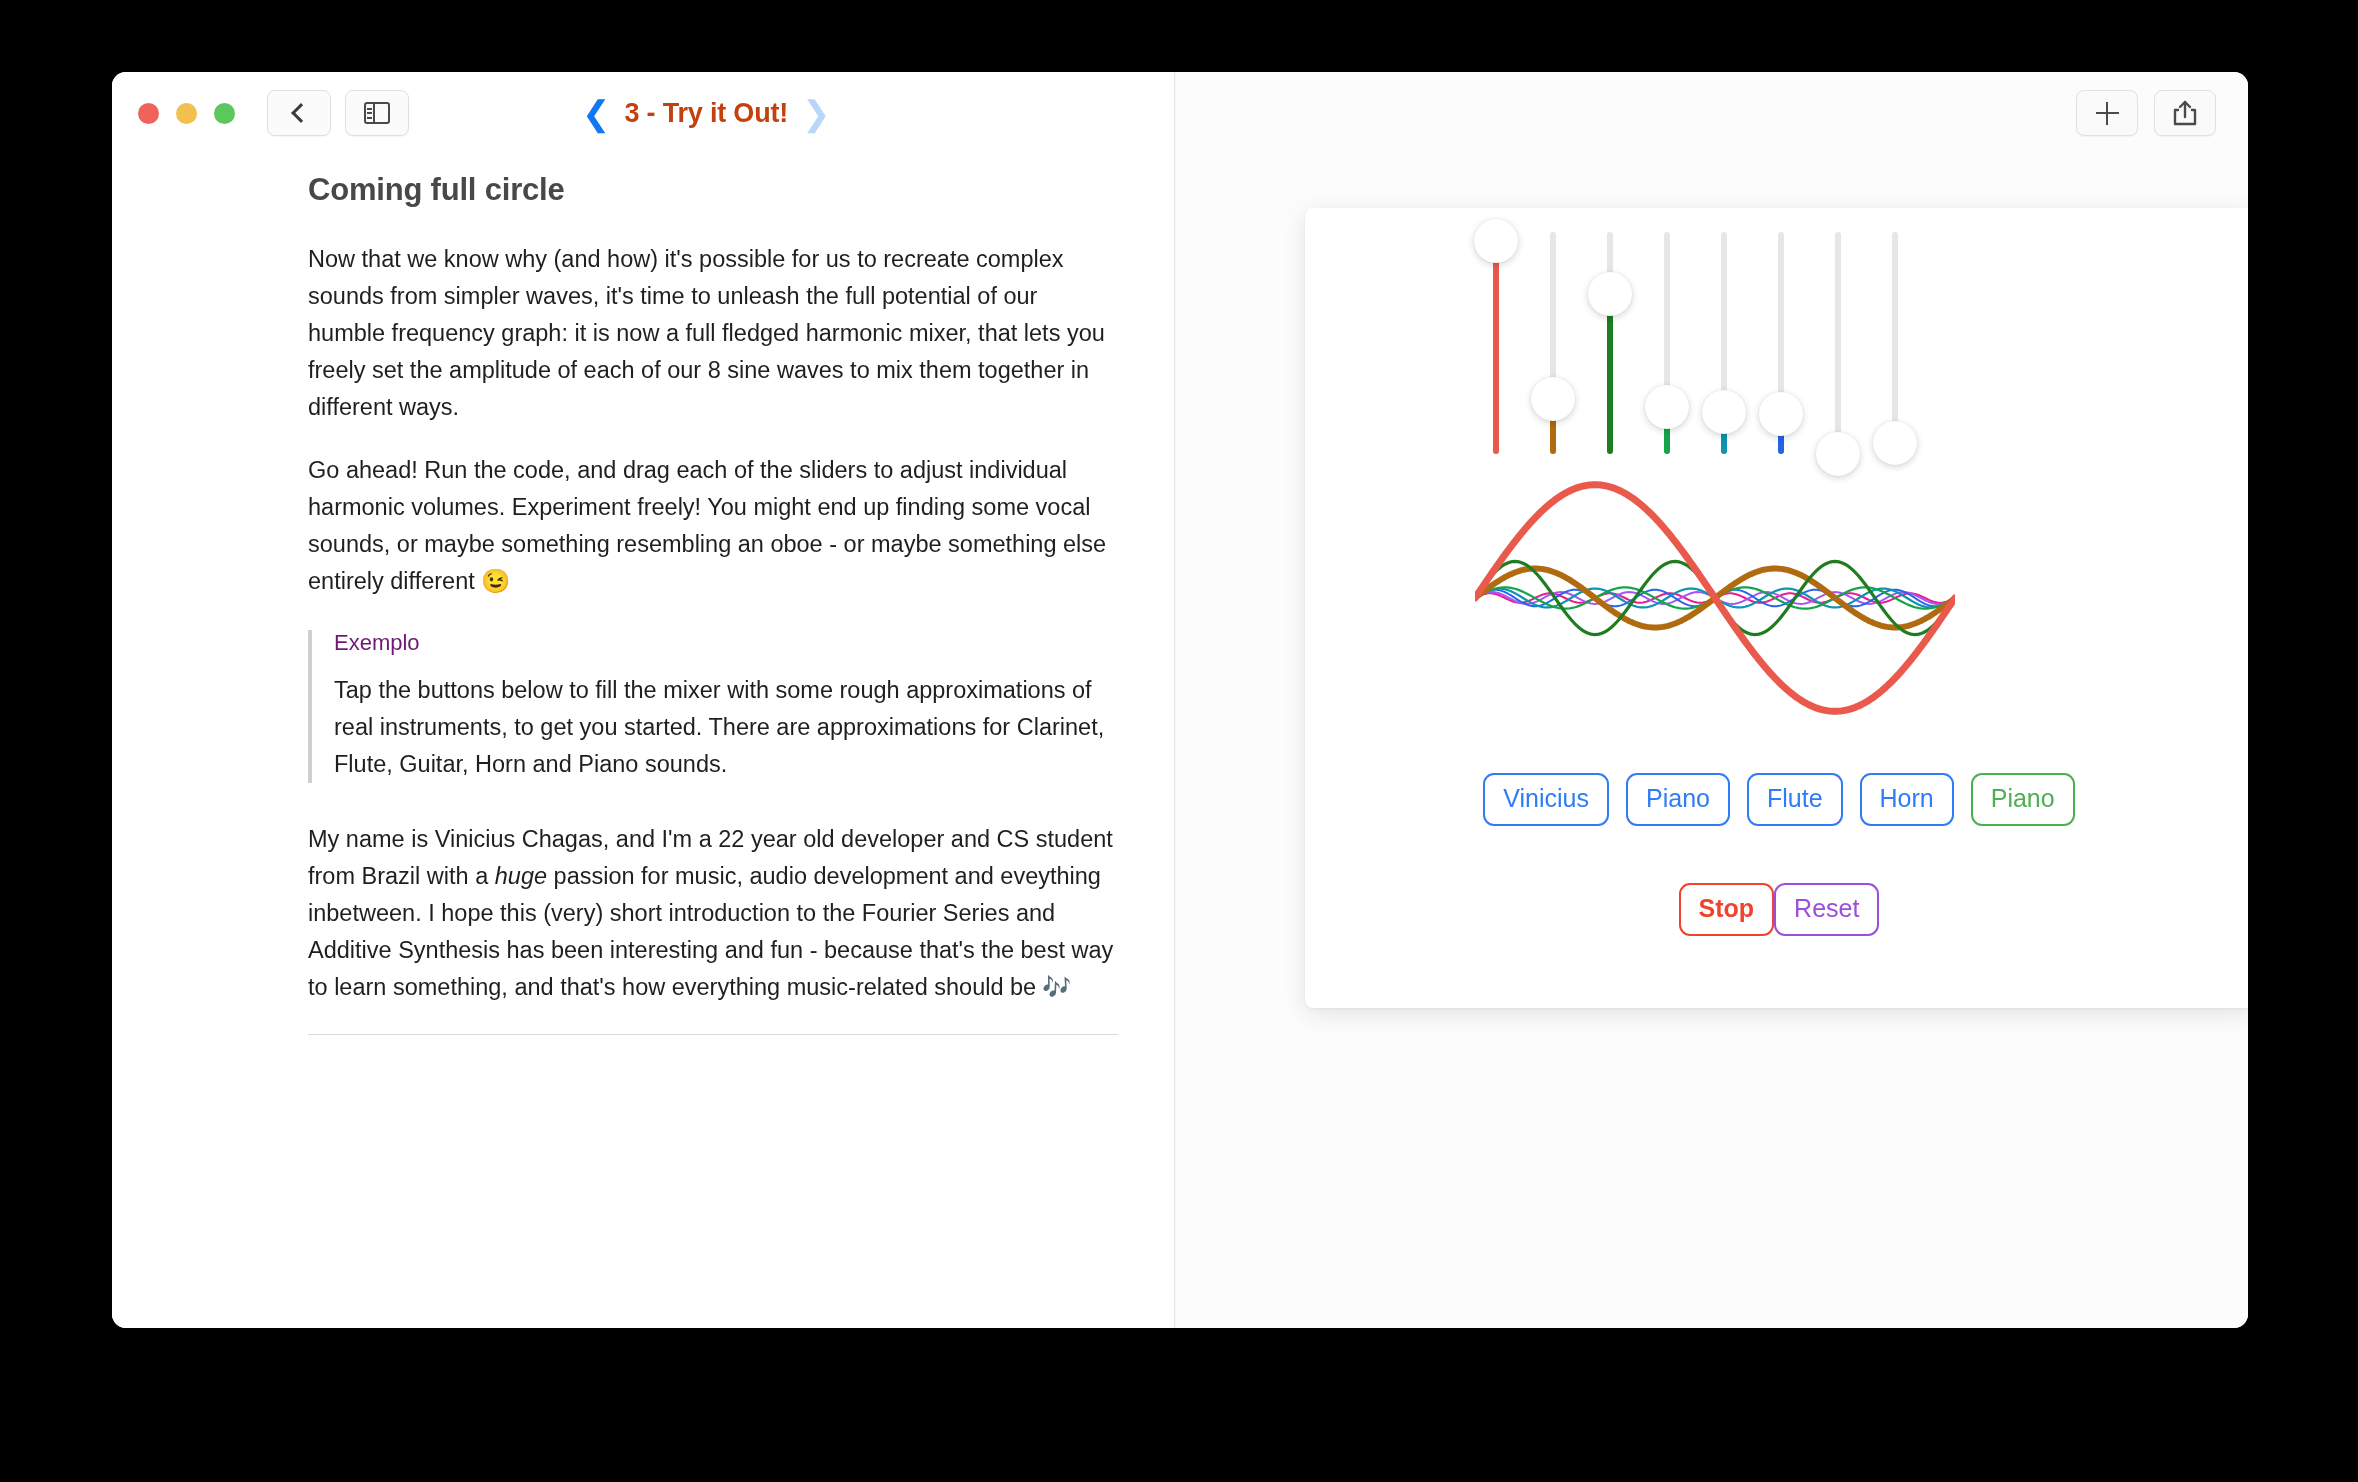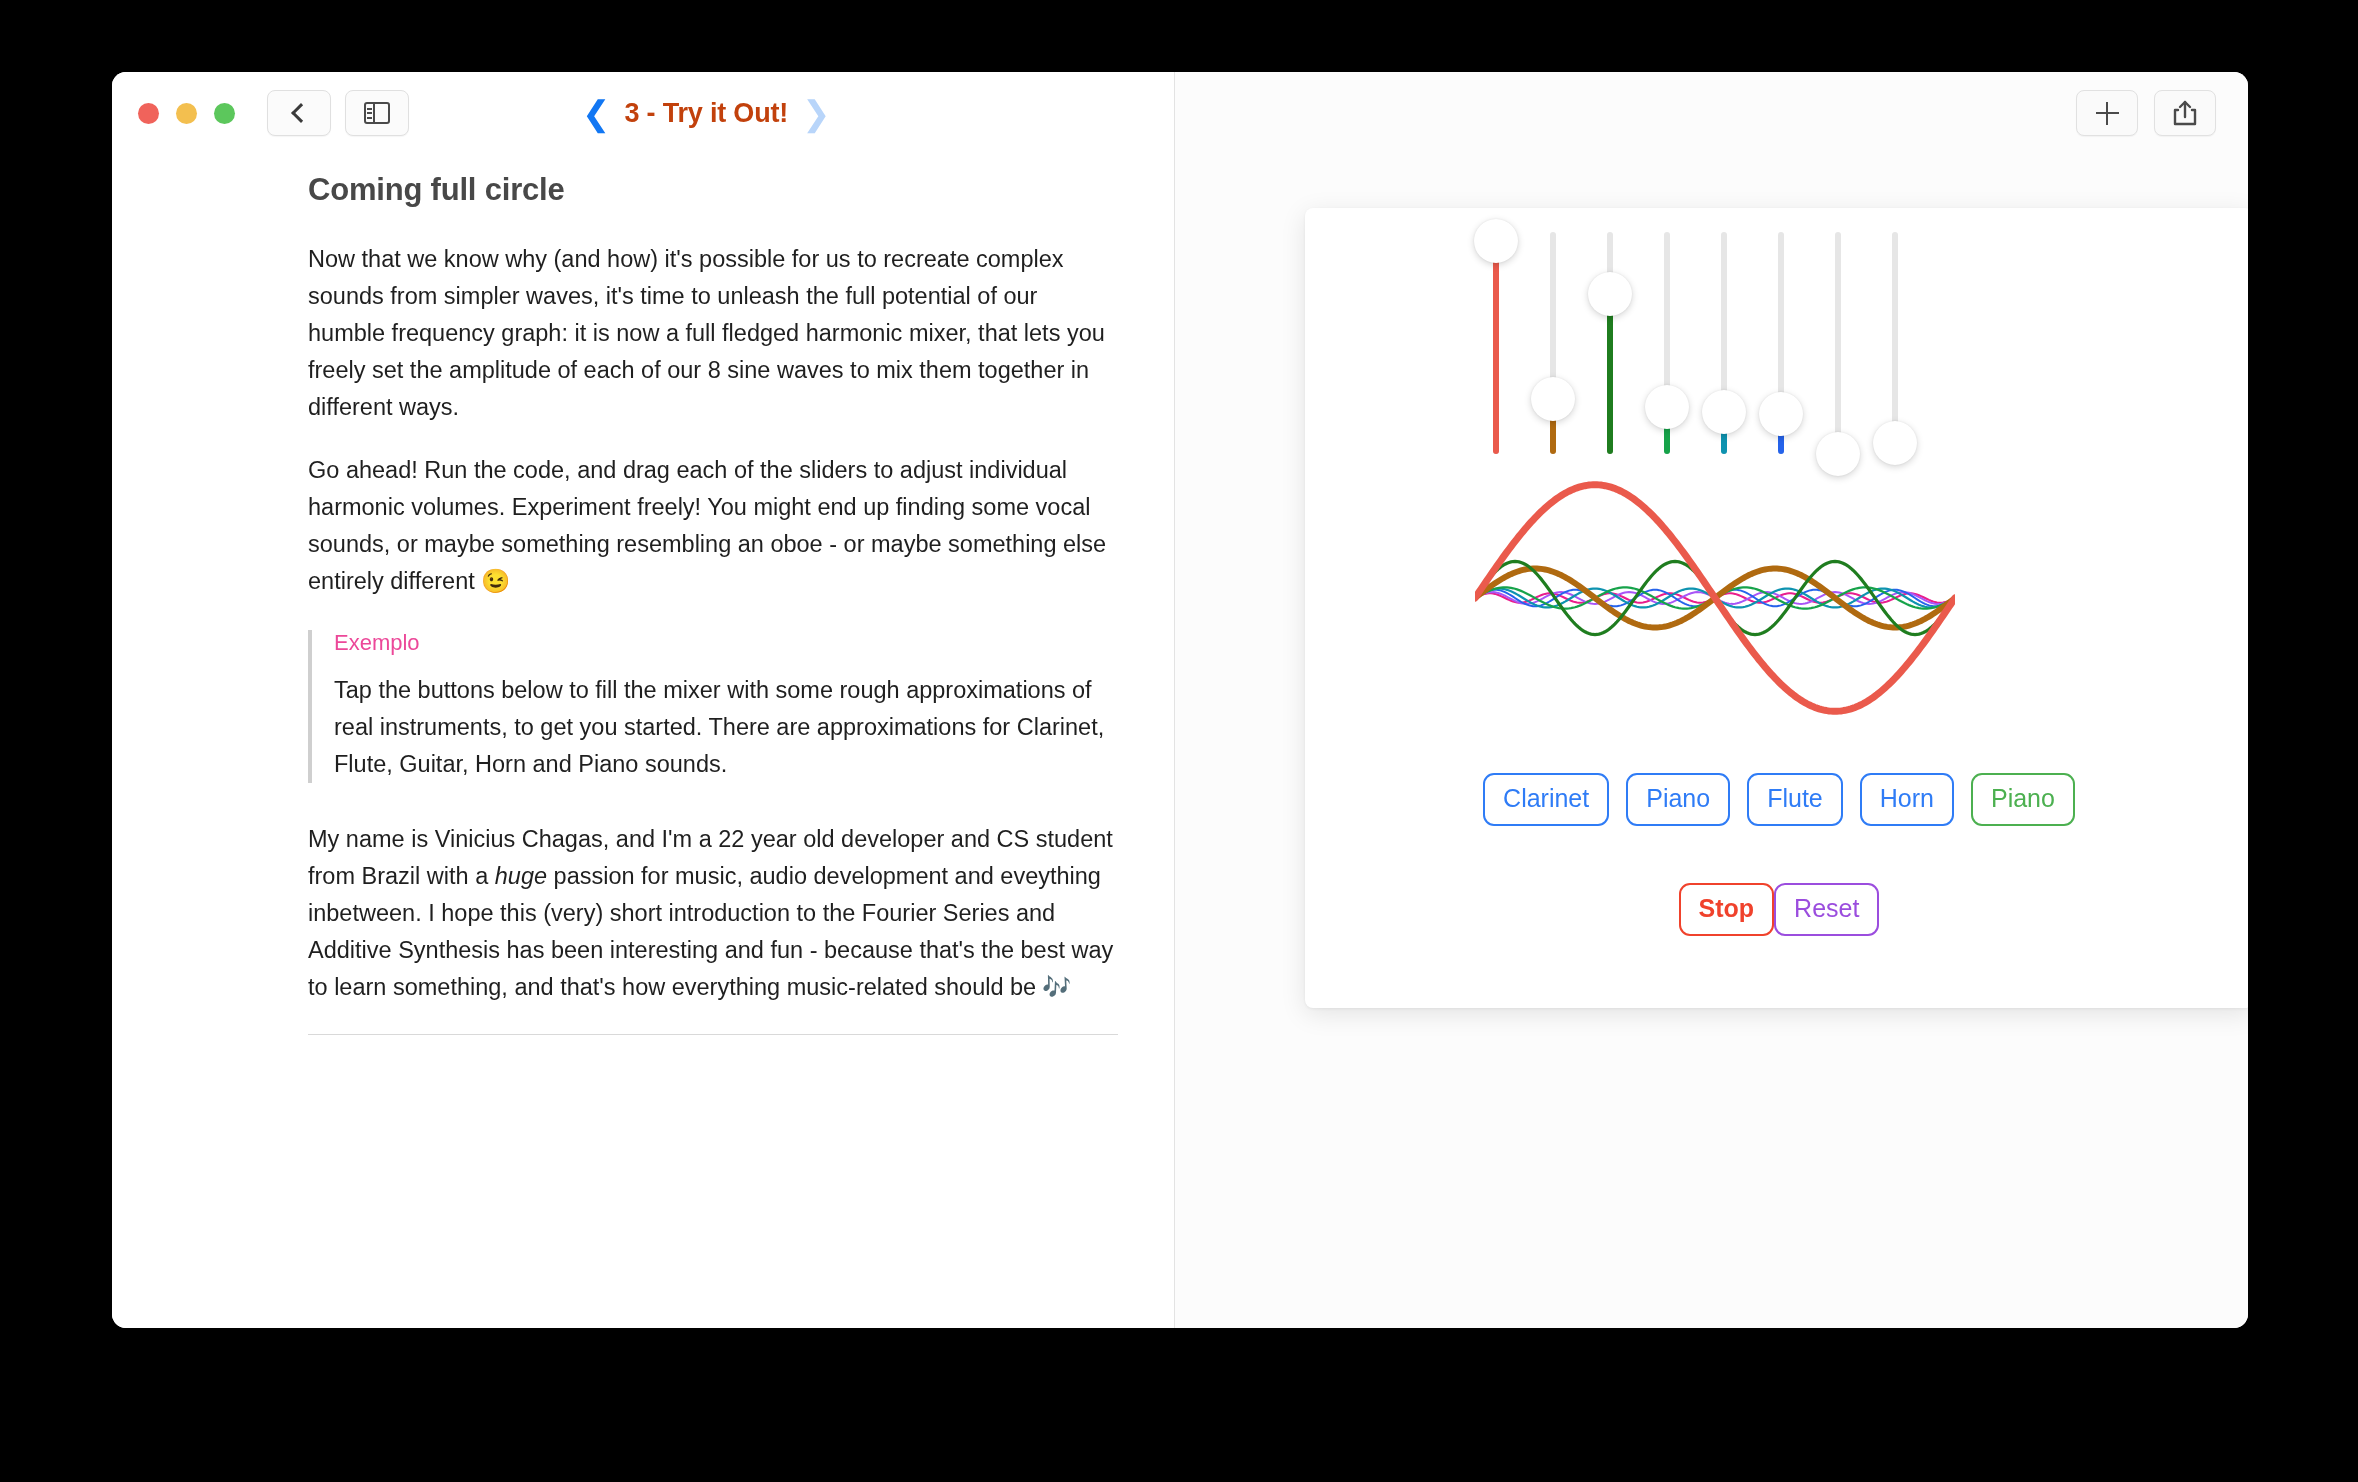--- a/index.html
+++ b/index.html
@@ -96,21 +96,21 @@
   }
   .p b { font-weight: normal; }
   .p i { font-style: italic; }
 
   .callout {
     border-left: 4px solid #cfcfcf;
     padding-left: 22px;
     margin: 30px 0 38px 0;
     max-width: 900px;
   }
-  .callout-label { font-size: 22px; color: #ec4899; margin-bottom: 16px; }
+  .callout-label { font-size: 22px; color: #701a75; margin-bottom: 16px; }
   .callout .p { margin-bottom: 0; }
 
   .hr { height: 1px; background: #d9d9d9; margin-top: 28px; max-width: 900px; }
 
   
   .right-pane {
     flex: 1;
     position: relative;
     background: #fcfcfc;
   }
@@ -330,21 +330,21 @@
             <path d="M0.0 140.00 L2.0 138.71 L4.0 137.45 L6.0 136.25 L8.0 135.14 L10.0 134.16 L12.0 133.32 L14.0 132.64 L16.0 132.14 L18.0 131.84 L20.0 131.74 L22.0 131.84 L24.0 132.14 L26.0 132.64 L28.0 133.32 L30.0 134.16 L32.0 135.14 L34.0 136.25 L36.0 137.45 L38.0 138.71 L40.0 140.00 L42.0 141.29 L44.0 142.55 L46.0 143.75 L48.0 144.86 L50.0 145.84 L52.0 146.68 L54.0 147.36 L56.0 147.86 L58.0 148.16 L60.0 148.26 L62.0 148.16 L64.0 147.86 L66.0 147.36 L68.0 146.68 L70.0 145.84 L72.0 144.86 L74.0 143.75 L76.0 142.55 L78.0 141.29 L80.0 140.00 L82.0 138.71 L84.0 137.45 L86.0 136.25 L88.0 135.14 L90.0 134.16 L92.0 133.32 L94.0 132.64 L96.0 132.14 L98.0 131.84 L100.0 131.74 L102.0 131.84 L104.0 132.14 L106.0 132.64 L108.0 133.32 L110.0 134.16 L112.0 135.14 L114.0 136.25 L116.0 137.45 L118.0 138.71 L120.0 140.00 L122.0 141.29 L124.0 142.55 L126.0 143.75 L128.0 144.86 L130.0 145.84 L132.0 146.68 L134.0 147.36 L136.0 147.86 L138.0 148.16 L140.0 148.26 L142.0 148.16 L144.0 147.86 L146.0 147.36 L148.0 146.68 L150.0 145.84 L152.0 144.86 L154.0 143.75 L156.0 142.55 L158.0 141.29 L160.0 140.00 L162.0 138.71 L164.0 137.45 L166.0 136.25 L168.0 135.14 L170.0 134.16 L172.0 133.32 L174.0 132.64 L176.0 132.14 L178.0 131.84 L180.0 131.74 L182.0 131.84 L184.0 132.14 L186.0 132.64 L188.0 133.32 L190.0 134.16 L192.0 135.14 L194.0 136.25 L196.0 137.45 L198.0 138.71 L200.0 140.00 L202.0 141.29 L204.0 142.55 L206.0 143.75 L208.0 144.86 L210.0 145.84 L212.0 146.68 L214.0 147.36 L216.0 147.86 L218.0 148.16 L220.0 148.26 L222.0 148.16 L224.0 147.86 L226.0 147.36 L228.0 146.68 L230.0 145.84 L232.0 144.86 L234.0 143.75 L236.0 142.55 L238.0 141.29 L240.0 140.00 L242.0 138.71 L244.0 137.45 L246.0 136.25 L248.0 135.14 L250.0 134.16 L252.0 133.32 L254.0 132.64 L256.0 132.14 L258.0 131.84 L260.0 131.74 L262.0 131.84 L264.0 132.14 L266.0 132.64 L268.0 133.32 L270.0 134.16 L272.0 135.14 L274.0 136.25 L276.0 137.45 L278.0 138.71 L280.0 140.00 L282.0 141.29 L284.0 142.55 L286.0 143.75 L288.0 144.86 L290.0 145.84 L292.0 146.68 L294.0 147.36 L296.0 147.86 L298.0 148.16 L300.0 148.26 L302.0 148.16 L304.0 147.86 L306.0 147.36 L308.0 146.68 L310.0 145.84 L312.0 144.86 L314.0 143.75 L316.0 142.55 L318.0 141.29 L320.0 140.00 L322.0 138.71 L324.0 137.45 L326.0 136.25 L328.0 135.14 L330.0 134.16 L332.0 133.32 L334.0 132.64 L336.0 132.14 L338.0 131.84 L340.0 131.74 L342.0 131.84 L344.0 132.14 L346.0 132.64 L348.0 133.32 L350.0 134.16 L352.0 135.14 L354.0 136.25 L356.0 137.45 L358.0 138.71 L360.0 140.00 L362.0 141.29 L364.0 142.55 L366.0 143.75 L368.0 144.86 L370.0 145.84 L372.0 146.68 L374.0 147.36 L376.0 147.86 L378.0 148.16 L380.0 148.26 L382.0 148.16 L384.0 147.86 L386.0 147.36 L388.0 146.68 L390.0 145.84 L392.0 144.86 L394.0 143.75 L396.0 142.55 L398.0 141.29 L400.0 140.00 L402.0 138.71 L404.0 137.45 L406.0 136.25 L408.0 135.14 L410.0 134.16 L412.0 133.32 L414.0 132.64 L416.0 132.14 L418.0 131.84 L420.0 131.74 L422.0 131.84 L424.0 132.14 L426.0 132.64 L428.0 133.32 L430.0 134.16 L432.0 135.14 L434.0 136.25 L436.0 137.45 L438.0 138.71 L440.0 140.00 L442.0 141.29 L444.0 142.55 L446.0 143.75 L448.0 144.86 L450.0 145.84 L452.0 146.68 L454.0 147.36 L456.0 147.86 L458.0 148.16 L460.0 148.26 L462.0 148.16 L464.0 147.86 L466.0 147.36 L468.0 146.68 L470.0 145.84 L472.0 144.86 L474.0 143.75 L476.0 142.55 L478.0 141.29 L480.0 140.00 " stroke="#2563eb" stroke-width="2" fill="none" stroke-linecap="round"></path>
             <path d="M0.0 140.00 L2.0 138.77 L4.0 137.56 L6.0 136.39 L8.0 135.28 L10.0 134.25 L12.0 133.32 L14.0 132.51 L16.0 131.82 L18.0 131.28 L20.0 130.88 L22.0 130.64 L24.0 130.56 L26.0 130.64 L28.0 130.88 L30.0 131.28 L32.0 131.82 L34.0 132.51 L36.0 133.32 L38.0 134.25 L40.0 135.28 L42.0 136.39 L44.0 137.56 L46.0 138.77 L48.0 140.00 L50.0 141.23 L52.0 142.44 L54.0 143.61 L56.0 144.72 L58.0 145.75 L60.0 146.68 L62.0 147.49 L64.0 148.18 L66.0 148.72 L68.0 149.12 L70.0 149.36 L72.0 149.44 L74.0 149.36 L76.0 149.12 L78.0 148.72 L80.0 148.18 L82.0 147.49 L84.0 146.68 L86.0 145.75 L88.0 144.72 L90.0 143.61 L92.0 142.44 L94.0 141.23 L96.0 140.00 L98.0 138.77 L100.0 137.56 L102.0 136.39 L104.0 135.28 L106.0 134.25 L108.0 133.32 L110.0 132.51 L112.0 131.82 L114.0 131.28 L116.0 130.88 L118.0 130.64 L120.0 130.56 L122.0 130.64 L124.0 130.88 L126.0 131.28 L128.0 131.82 L130.0 132.51 L132.0 133.32 L134.0 134.25 L136.0 135.28 L138.0 136.39 L140.0 137.56 L142.0 138.77 L144.0 140.00 L146.0 141.23 L148.0 142.44 L150.0 143.61 L152.0 144.72 L154.0 145.75 L156.0 146.68 L158.0 147.49 L160.0 148.18 L162.0 148.72 L164.0 149.12 L166.0 149.36 L168.0 149.44 L170.0 149.36 L172.0 149.12 L174.0 148.72 L176.0 148.18 L178.0 147.49 L180.0 146.68 L182.0 145.75 L184.0 144.72 L186.0 143.61 L188.0 142.44 L190.0 141.23 L192.0 140.00 L194.0 138.77 L196.0 137.56 L198.0 136.39 L200.0 135.28 L202.0 134.25 L204.0 133.32 L206.0 132.51 L208.0 131.82 L210.0 131.28 L212.0 130.88 L214.0 130.64 L216.0 130.56 L218.0 130.64 L220.0 130.88 L222.0 131.28 L224.0 131.82 L226.0 132.51 L228.0 133.32 L230.0 134.25 L232.0 135.28 L234.0 136.39 L236.0 137.56 L238.0 138.77 L240.0 140.00 L242.0 141.23 L244.0 142.44 L246.0 143.61 L248.0 144.72 L250.0 145.75 L252.0 146.68 L254.0 147.49 L256.0 148.18 L258.0 148.72 L260.0 149.12 L262.0 149.36 L264.0 149.44 L266.0 149.36 L268.0 149.12 L270.0 148.72 L272.0 148.18 L274.0 147.49 L276.0 146.68 L278.0 145.75 L280.0 144.72 L282.0 143.61 L284.0 142.44 L286.0 141.23 L288.0 140.00 L290.0 138.77 L292.0 137.56 L294.0 136.39 L296.0 135.28 L298.0 134.25 L300.0 133.32 L302.0 132.51 L304.0 131.82 L306.0 131.28 L308.0 130.88 L310.0 130.64 L312.0 130.56 L314.0 130.64 L316.0 130.88 L318.0 131.28 L320.0 131.82 L322.0 132.51 L324.0 133.32 L326.0 134.25 L328.0 135.28 L330.0 136.39 L332.0 137.56 L334.0 138.77 L336.0 140.00 L338.0 141.23 L340.0 142.44 L342.0 143.61 L344.0 144.72 L346.0 145.75 L348.0 146.68 L350.0 147.49 L352.0 148.18 L354.0 148.72 L356.0 149.12 L358.0 149.36 L360.0 149.44 L362.0 149.36 L364.0 149.12 L366.0 148.72 L368.0 148.18 L370.0 147.49 L372.0 146.68 L374.0 145.75 L376.0 144.72 L378.0 143.61 L380.0 142.44 L382.0 141.23 L384.0 140.00 L386.0 138.77 L388.0 137.56 L390.0 136.39 L392.0 135.28 L394.0 134.25 L396.0 133.32 L398.0 132.51 L400.0 131.82 L402.0 131.28 L404.0 130.88 L406.0 130.64 L408.0 130.56 L410.0 130.64 L412.0 130.88 L414.0 131.28 L416.0 131.82 L418.0 132.51 L420.0 133.32 L422.0 134.25 L424.0 135.28 L426.0 136.39 L428.0 137.56 L430.0 138.77 L432.0 140.00 L434.0 141.23 L436.0 142.44 L438.0 143.61 L440.0 144.72 L442.0 145.75 L444.0 146.68 L446.0 147.49 L448.0 148.18 L450.0 148.72 L452.0 149.12 L454.0 149.36 L456.0 149.44 L458.0 149.36 L460.0 149.12 L462.0 148.72 L464.0 148.18 L466.0 147.49 L468.0 146.68 L470.0 145.75 L472.0 144.72 L474.0 143.61 L476.0 142.44 L478.0 141.23 L480.0 140.00 " stroke="#0e93b0" stroke-width="2.2" fill="none" stroke-linecap="round"></path>
             <path d="M0.0 140.00 L2.0 138.89 L4.0 137.79 L6.0 136.72 L8.0 135.68 L10.0 134.69 L12.0 133.76 L14.0 132.89 L16.0 132.11 L18.0 131.41 L20.0 130.80 L22.0 130.30 L24.0 129.90 L26.0 129.61 L28.0 129.44 L30.0 129.38 L32.0 129.44 L34.0 129.61 L36.0 129.90 L38.0 130.30 L40.0 130.80 L42.0 131.41 L44.0 132.11 L46.0 132.89 L48.0 133.76 L50.0 134.69 L52.0 135.68 L54.0 136.72 L56.0 137.79 L58.0 138.89 L60.0 140.00 L62.0 141.11 L64.0 142.21 L66.0 143.28 L68.0 144.32 L70.0 145.31 L72.0 146.24 L74.0 147.11 L76.0 147.89 L78.0 148.59 L80.0 149.20 L82.0 149.70 L84.0 150.10 L86.0 150.39 L88.0 150.56 L90.0 150.62 L92.0 150.56 L94.0 150.39 L96.0 150.10 L98.0 149.70 L100.0 149.20 L102.0 148.59 L104.0 147.89 L106.0 147.11 L108.0 146.24 L110.0 145.31 L112.0 144.32 L114.0 143.28 L116.0 142.21 L118.0 141.11 L120.0 140.00 L122.0 138.89 L124.0 137.79 L126.0 136.72 L128.0 135.68 L130.0 134.69 L132.0 133.76 L134.0 132.89 L136.0 132.11 L138.0 131.41 L140.0 130.80 L142.0 130.30 L144.0 129.90 L146.0 129.61 L148.0 129.44 L150.0 129.38 L152.0 129.44 L154.0 129.61 L156.0 129.90 L158.0 130.30 L160.0 130.80 L162.0 131.41 L164.0 132.11 L166.0 132.89 L168.0 133.76 L170.0 134.69 L172.0 135.68 L174.0 136.72 L176.0 137.79 L178.0 138.89 L180.0 140.00 L182.0 141.11 L184.0 142.21 L186.0 143.28 L188.0 144.32 L190.0 145.31 L192.0 146.24 L194.0 147.11 L196.0 147.89 L198.0 148.59 L200.0 149.20 L202.0 149.70 L204.0 150.10 L206.0 150.39 L208.0 150.56 L210.0 150.62 L212.0 150.56 L214.0 150.39 L216.0 150.10 L218.0 149.70 L220.0 149.20 L222.0 148.59 L224.0 147.89 L226.0 147.11 L228.0 146.24 L230.0 145.31 L232.0 144.32 L234.0 143.28 L236.0 142.21 L238.0 141.11 L240.0 140.00 L242.0 138.89 L244.0 137.79 L246.0 136.72 L248.0 135.68 L250.0 134.69 L252.0 133.76 L254.0 132.89 L256.0 132.11 L258.0 131.41 L260.0 130.80 L262.0 130.30 L264.0 129.90 L266.0 129.61 L268.0 129.44 L270.0 129.38 L272.0 129.44 L274.0 129.61 L276.0 129.90 L278.0 130.30 L280.0 130.80 L282.0 131.41 L284.0 132.11 L286.0 132.89 L288.0 133.76 L290.0 134.69 L292.0 135.68 L294.0 136.72 L296.0 137.79 L298.0 138.89 L300.0 140.00 L302.0 141.11 L304.0 142.21 L306.0 143.28 L308.0 144.32 L310.0 145.31 L312.0 146.24 L314.0 147.11 L316.0 147.89 L318.0 148.59 L320.0 149.20 L322.0 149.70 L324.0 150.10 L326.0 150.39 L328.0 150.56 L330.0 150.62 L332.0 150.56 L334.0 150.39 L336.0 150.10 L338.0 149.70 L340.0 149.20 L342.0 148.59 L344.0 147.89 L346.0 147.11 L348.0 146.24 L350.0 145.31 L352.0 144.32 L354.0 143.28 L356.0 142.21 L358.0 141.11 L360.0 140.00 L362.0 138.89 L364.0 137.79 L366.0 136.72 L368.0 135.68 L370.0 134.69 L372.0 133.76 L374.0 132.89 L376.0 132.11 L378.0 131.41 L380.0 130.80 L382.0 130.30 L384.0 129.90 L386.0 129.61 L388.0 129.44 L390.0 129.38 L392.0 129.44 L394.0 129.61 L396.0 129.90 L398.0 130.30 L400.0 130.80 L402.0 131.41 L404.0 132.11 L406.0 132.89 L408.0 133.76 L410.0 134.69 L412.0 135.68 L414.0 136.72 L416.0 137.79 L418.0 138.89 L420.0 140.00 L422.0 141.11 L424.0 142.21 L426.0 143.28 L428.0 144.32 L430.0 145.31 L432.0 146.24 L434.0 147.11 L436.0 147.89 L438.0 148.59 L440.0 149.20 L442.0 149.70 L444.0 150.10 L446.0 150.39 L448.0 150.56 L450.0 150.62 L452.0 150.56 L454.0 150.39 L456.0 150.10 L458.0 149.70 L460.0 149.20 L462.0 148.59 L464.0 147.89 L466.0 147.11 L468.0 146.24 L470.0 145.31 L472.0 144.32 L474.0 143.28 L476.0 142.21 L478.0 141.11 L480.0 140.00 " stroke="#16a34a" stroke-width="2.2" fill="none" stroke-linecap="round"></path>
             <path d="M0.0 140.00 L2.0 138.46 L4.0 136.92 L6.0 135.39 L8.0 133.87 L10.0 132.36 L12.0 130.88 L14.0 129.43 L16.0 128.00 L18.0 126.61 L20.0 125.25 L22.0 123.93 L24.0 122.66 L26.0 121.44 L28.0 120.26 L30.0 119.14 L32.0 118.08 L34.0 117.07 L36.0 116.13 L38.0 115.26 L40.0 114.45 L42.0 113.72 L44.0 113.05 L46.0 112.46 L48.0 111.94 L50.0 111.51 L52.0 111.14 L54.0 110.86 L56.0 110.66 L58.0 110.54 L60.0 110.50 L62.0 110.54 L64.0 110.66 L66.0 110.86 L68.0 111.14 L70.0 111.51 L72.0 111.94 L74.0 112.46 L76.0 113.05 L78.0 113.72 L80.0 114.45 L82.0 115.26 L84.0 116.13 L86.0 117.07 L88.0 118.08 L90.0 119.14 L92.0 120.26 L94.0 121.44 L96.0 122.66 L98.0 123.93 L100.0 125.25 L102.0 126.61 L104.0 128.00 L106.0 129.43 L108.0 130.88 L110.0 132.36 L112.0 133.87 L114.0 135.39 L116.0 136.92 L118.0 138.46 L120.0 140.00 L122.0 141.54 L124.0 143.08 L126.0 144.61 L128.0 146.13 L130.0 147.64 L132.0 149.12 L134.0 150.57 L136.0 152.00 L138.0 153.39 L140.0 154.75 L142.0 156.07 L144.0 157.34 L146.0 158.56 L148.0 159.74 L150.0 160.86 L152.0 161.92 L154.0 162.93 L156.0 163.87 L158.0 164.74 L160.0 165.55 L162.0 166.28 L164.0 166.95 L166.0 167.54 L168.0 168.06 L170.0 168.49 L172.0 168.86 L174.0 169.14 L176.0 169.34 L178.0 169.46 L180.0 169.50 L182.0 169.46 L184.0 169.34 L186.0 169.14 L188.0 168.86 L190.0 168.49 L192.0 168.06 L194.0 167.54 L196.0 166.95 L198.0 166.28 L200.0 165.55 L202.0 164.74 L204.0 163.87 L206.0 162.93 L208.0 161.92 L210.0 160.86 L212.0 159.74 L214.0 158.56 L216.0 157.34 L218.0 156.07 L220.0 154.75 L222.0 153.39 L224.0 152.00 L226.0 150.57 L228.0 149.12 L230.0 147.64 L232.0 146.13 L234.0 144.61 L236.0 143.08 L238.0 141.54 L240.0 140.00 L242.0 138.46 L244.0 136.92 L246.0 135.39 L248.0 133.87 L250.0 132.36 L252.0 130.88 L254.0 129.43 L256.0 128.00 L258.0 126.61 L260.0 125.25 L262.0 123.93 L264.0 122.66 L266.0 121.44 L268.0 120.26 L270.0 119.14 L272.0 118.08 L274.0 117.07 L276.0 116.13 L278.0 115.26 L280.0 114.45 L282.0 113.72 L284.0 113.05 L286.0 112.46 L288.0 111.94 L290.0 111.51 L292.0 111.14 L294.0 110.86 L296.0 110.66 L298.0 110.54 L300.0 110.50 L302.0 110.54 L304.0 110.66 L306.0 110.86 L308.0 111.14 L310.0 111.51 L312.0 111.94 L314.0 112.46 L316.0 113.05 L318.0 113.72 L320.0 114.45 L322.0 115.26 L324.0 116.13 L326.0 117.07 L328.0 118.08 L330.0 119.14 L332.0 120.26 L334.0 121.44 L336.0 122.66 L338.0 123.93 L340.0 125.25 L342.0 126.61 L344.0 128.00 L346.0 129.43 L348.0 130.88 L350.0 132.36 L352.0 133.87 L354.0 135.39 L356.0 136.92 L358.0 138.46 L360.0 140.00 L362.0 141.54 L364.0 143.08 L366.0 144.61 L368.0 146.13 L370.0 147.64 L372.0 149.12 L374.0 150.57 L376.0 152.00 L378.0 153.39 L380.0 154.75 L382.0 156.07 L384.0 157.34 L386.0 158.56 L388.0 159.74 L390.0 160.86 L392.0 161.92 L394.0 162.93 L396.0 163.87 L398.0 164.74 L400.0 165.55 L402.0 166.28 L404.0 166.95 L406.0 167.54 L408.0 168.06 L410.0 168.49 L412.0 168.86 L414.0 169.14 L416.0 169.34 L418.0 169.46 L420.0 169.50 L422.0 169.46 L424.0 169.34 L426.0 169.14 L428.0 168.86 L430.0 168.49 L432.0 168.06 L434.0 167.54 L436.0 166.95 L438.0 166.28 L440.0 165.55 L442.0 164.74 L444.0 163.87 L446.0 162.93 L448.0 161.92 L450.0 160.86 L452.0 159.74 L454.0 158.56 L456.0 157.34 L458.0 156.07 L460.0 154.75 L462.0 153.39 L464.0 152.00 L466.0 150.57 L468.0 149.12 L470.0 147.64 L472.0 146.13 L474.0 144.61 L476.0 143.08 L478.0 141.54 L480.0 140.00 " stroke="#b06a10" stroke-width="6" fill="none" stroke-linecap="round"></path>
             <path d="M0.0 140.00 L2.0 137.13 L4.0 134.28 L6.0 131.46 L8.0 128.70 L10.0 126.00 L12.0 123.39 L14.0 120.89 L16.0 118.50 L18.0 116.24 L20.0 114.13 L22.0 112.18 L24.0 110.41 L26.0 108.81 L28.0 107.41 L30.0 106.20 L32.0 105.21 L34.0 104.43 L36.0 103.87 L38.0 103.53 L40.0 103.42 L42.0 103.53 L44.0 103.87 L46.0 104.43 L48.0 105.21 L50.0 106.20 L52.0 107.41 L54.0 108.81 L56.0 110.41 L58.0 112.18 L60.0 114.13 L62.0 116.24 L64.0 118.50 L66.0 120.89 L68.0 123.39 L70.0 126.00 L72.0 128.70 L74.0 131.46 L76.0 134.28 L78.0 137.13 L80.0 140.00 L82.0 142.87 L84.0 145.72 L86.0 148.54 L88.0 151.30 L90.0 154.00 L92.0 156.61 L94.0 159.11 L96.0 161.50 L98.0 163.76 L100.0 165.87 L102.0 167.82 L104.0 169.59 L106.0 171.19 L108.0 172.59 L110.0 173.80 L112.0 174.79 L114.0 175.57 L116.0 176.13 L118.0 176.47 L120.0 176.58 L122.0 176.47 L124.0 176.13 L126.0 175.57 L128.0 174.79 L130.0 173.80 L132.0 172.59 L134.0 171.19 L136.0 169.59 L138.0 167.82 L140.0 165.87 L142.0 163.76 L144.0 161.50 L146.0 159.11 L148.0 156.61 L150.0 154.00 L152.0 151.30 L154.0 148.54 L156.0 145.72 L158.0 142.87 L160.0 140.00 L162.0 137.13 L164.0 134.28 L166.0 131.46 L168.0 128.70 L170.0 126.00 L172.0 123.39 L174.0 120.89 L176.0 118.50 L178.0 116.24 L180.0 114.13 L182.0 112.18 L184.0 110.41 L186.0 108.81 L188.0 107.41 L190.0 106.20 L192.0 105.21 L194.0 104.43 L196.0 103.87 L198.0 103.53 L200.0 103.42 L202.0 103.53 L204.0 103.87 L206.0 104.43 L208.0 105.21 L210.0 106.20 L212.0 107.41 L214.0 108.81 L216.0 110.41 L218.0 112.18 L220.0 114.13 L222.0 116.24 L224.0 118.50 L226.0 120.89 L228.0 123.39 L230.0 126.00 L232.0 128.70 L234.0 131.46 L236.0 134.28 L238.0 137.13 L240.0 140.00 L242.0 142.87 L244.0 145.72 L246.0 148.54 L248.0 151.30 L250.0 154.00 L252.0 156.61 L254.0 159.11 L256.0 161.50 L258.0 163.76 L260.0 165.87 L262.0 167.82 L264.0 169.59 L266.0 171.19 L268.0 172.59 L270.0 173.80 L272.0 174.79 L274.0 175.57 L276.0 176.13 L278.0 176.47 L280.0 176.58 L282.0 176.47 L284.0 176.13 L286.0 175.57 L288.0 174.79 L290.0 173.80 L292.0 172.59 L294.0 171.19 L296.0 169.59 L298.0 167.82 L300.0 165.87 L302.0 163.76 L304.0 161.50 L306.0 159.11 L308.0 156.61 L310.0 154.00 L312.0 151.30 L314.0 148.54 L316.0 145.72 L318.0 142.87 L320.0 140.00 L322.0 137.13 L324.0 134.28 L326.0 131.46 L328.0 128.70 L330.0 126.00 L332.0 123.39 L334.0 120.89 L336.0 118.50 L338.0 116.24 L340.0 114.13 L342.0 112.18 L344.0 110.41 L346.0 108.81 L348.0 107.41 L350.0 106.20 L352.0 105.21 L354.0 104.43 L356.0 103.87 L358.0 103.53 L360.0 103.42 L362.0 103.53 L364.0 103.87 L366.0 104.43 L368.0 105.21 L370.0 106.20 L372.0 107.41 L374.0 108.81 L376.0 110.41 L378.0 112.18 L380.0 114.13 L382.0 116.24 L384.0 118.50 L386.0 120.89 L388.0 123.39 L390.0 126.00 L392.0 128.70 L394.0 131.46 L396.0 134.28 L398.0 137.13 L400.0 140.00 L402.0 142.87 L404.0 145.72 L406.0 148.54 L408.0 151.30 L410.0 154.00 L412.0 156.61 L414.0 159.11 L416.0 161.50 L418.0 163.76 L420.0 165.87 L422.0 167.82 L424.0 169.59 L426.0 171.19 L428.0 172.59 L430.0 173.80 L432.0 174.79 L434.0 175.57 L436.0 176.13 L438.0 176.47 L440.0 176.58 L442.0 176.47 L444.0 176.13 L446.0 175.57 L448.0 174.79 L450.0 173.80 L452.0 172.59 L454.0 171.19 L456.0 169.59 L458.0 167.82 L460.0 165.87 L462.0 163.76 L464.0 161.50 L466.0 159.11 L468.0 156.61 L470.0 154.00 L472.0 151.30 L474.0 148.54 L476.0 145.72 L478.0 142.87 L480.0 140.00 " stroke="#1f7d1f" stroke-width="3.2" fill="none" stroke-linecap="round"></path>
             <path d="M0.0 140.00 L2.0 137.03 L4.0 134.07 L6.0 131.11 L8.0 128.16 L10.0 125.21 L12.0 122.28 L14.0 119.36 L16.0 116.45 L18.0 113.56 L20.0 110.68 L22.0 107.83 L24.0 104.99 L26.0 102.19 L28.0 99.40 L30.0 96.65 L32.0 93.92 L34.0 91.23 L36.0 88.57 L38.0 85.95 L40.0 83.36 L42.0 80.81 L44.0 78.30 L46.0 75.84 L48.0 73.42 L50.0 71.04 L52.0 68.71 L54.0 66.43 L56.0 64.20 L58.0 62.02 L60.0 59.90 L62.0 57.83 L64.0 55.82 L66.0 53.86 L68.0 51.96 L70.0 50.13 L72.0 48.35 L74.0 46.64 L76.0 45.00 L78.0 43.41 L80.0 41.90 L82.0 40.45 L84.0 39.07 L86.0 37.76 L88.0 36.51 L90.0 35.34 L92.0 34.24 L94.0 33.22 L96.0 32.26 L98.0 31.38 L100.0 30.58 L102.0 29.85 L104.0 29.20 L106.0 28.62 L108.0 28.11 L110.0 27.69 L112.0 27.34 L114.0 27.07 L116.0 26.88 L118.0 26.76 L120.0 26.72 L122.0 26.76 L124.0 26.88 L126.0 27.07 L128.0 27.34 L130.0 27.69 L132.0 28.11 L134.0 28.62 L136.0 29.20 L138.0 29.85 L140.0 30.58 L142.0 31.38 L144.0 32.26 L146.0 33.22 L148.0 34.24 L150.0 35.34 L152.0 36.51 L154.0 37.76 L156.0 39.07 L158.0 40.45 L160.0 41.90 L162.0 43.41 L164.0 45.00 L166.0 46.64 L168.0 48.35 L170.0 50.13 L172.0 51.96 L174.0 53.86 L176.0 55.82 L178.0 57.83 L180.0 59.90 L182.0 62.02 L184.0 64.20 L186.0 66.43 L188.0 68.71 L190.0 71.04 L192.0 73.42 L194.0 75.84 L196.0 78.30 L198.0 80.81 L200.0 83.36 L202.0 85.95 L204.0 88.57 L206.0 91.23 L208.0 93.92 L210.0 96.65 L212.0 99.40 L214.0 102.19 L216.0 104.99 L218.0 107.83 L220.0 110.68 L222.0 113.56 L224.0 116.45 L226.0 119.36 L228.0 122.28 L230.0 125.21 L232.0 128.16 L234.0 131.11 L236.0 134.07 L238.0 137.03 L240.0 140.00 L242.0 142.97 L244.0 145.93 L246.0 148.89 L248.0 151.84 L250.0 154.79 L252.0 157.72 L254.0 160.64 L256.0 163.55 L258.0 166.44 L260.0 169.32 L262.0 172.17 L264.0 175.01 L266.0 177.81 L268.0 180.60 L270.0 183.35 L272.0 186.08 L274.0 188.77 L276.0 191.43 L278.0 194.05 L280.0 196.64 L282.0 199.19 L284.0 201.70 L286.0 204.16 L288.0 206.58 L290.0 208.96 L292.0 211.29 L294.0 213.57 L296.0 215.80 L298.0 217.98 L300.0 220.10 L302.0 222.17 L304.0 224.18 L306.0 226.14 L308.0 228.04 L310.0 229.87 L312.0 231.65 L314.0 233.36 L316.0 235.00 L318.0 236.59 L320.0 238.10 L322.0 239.55 L324.0 240.93 L326.0 242.24 L328.0 243.49 L330.0 244.66 L332.0 245.76 L334.0 246.78 L336.0 247.74 L338.0 248.62 L340.0 249.42 L342.0 250.15 L344.0 250.80 L346.0 251.38 L348.0 251.89 L350.0 252.31 L352.0 252.66 L354.0 252.93 L356.0 253.12 L358.0 253.24 L360.0 253.28 L362.0 253.24 L364.0 253.12 L366.0 252.93 L368.0 252.66 L370.0 252.31 L372.0 251.89 L374.0 251.38 L376.0 250.80 L378.0 250.15 L380.0 249.42 L382.0 248.62 L384.0 247.74 L386.0 246.78 L388.0 245.76 L390.0 244.66 L392.0 243.49 L394.0 242.24 L396.0 240.93 L398.0 239.55 L400.0 238.10 L402.0 236.59 L404.0 235.00 L406.0 233.36 L408.0 231.65 L410.0 229.87 L412.0 228.04 L414.0 226.14 L416.0 224.18 L418.0 222.17 L420.0 220.10 L422.0 217.98 L424.0 215.80 L426.0 213.57 L428.0 211.29 L430.0 208.96 L432.0 206.58 L434.0 204.16 L436.0 201.70 L438.0 199.19 L440.0 196.64 L442.0 194.05 L444.0 191.43 L446.0 188.77 L448.0 186.08 L450.0 183.35 L452.0 180.60 L454.0 177.81 L456.0 175.01 L458.0 172.17 L460.0 169.32 L462.0 166.44 L464.0 163.55 L466.0 160.64 L468.0 157.72 L470.0 154.79 L472.0 151.84 L474.0 148.89 L476.0 145.93 L478.0 142.97 L480.0 140.00 " stroke="#ea5a4c" stroke-width="7" fill="none" stroke-linecap="round"></path>
           </svg>
       </div>
 
       <div class="instrument-row" id="instrument-row">
-          <div class="pill">Clarinet</div>
+          <div class="pill">Vinicius</div>
           <div class="pill">Piano</div>
           <div class="pill">Flute</div>
           <div class="pill">Horn</div>
           <div class="pill green">Piano</div>
         </div>
 
       <div class="transport-row" id="transport-row">
           <div class="pill stop">Stop</div>
           <div class="pill reset">Reset</div>
         </div>

